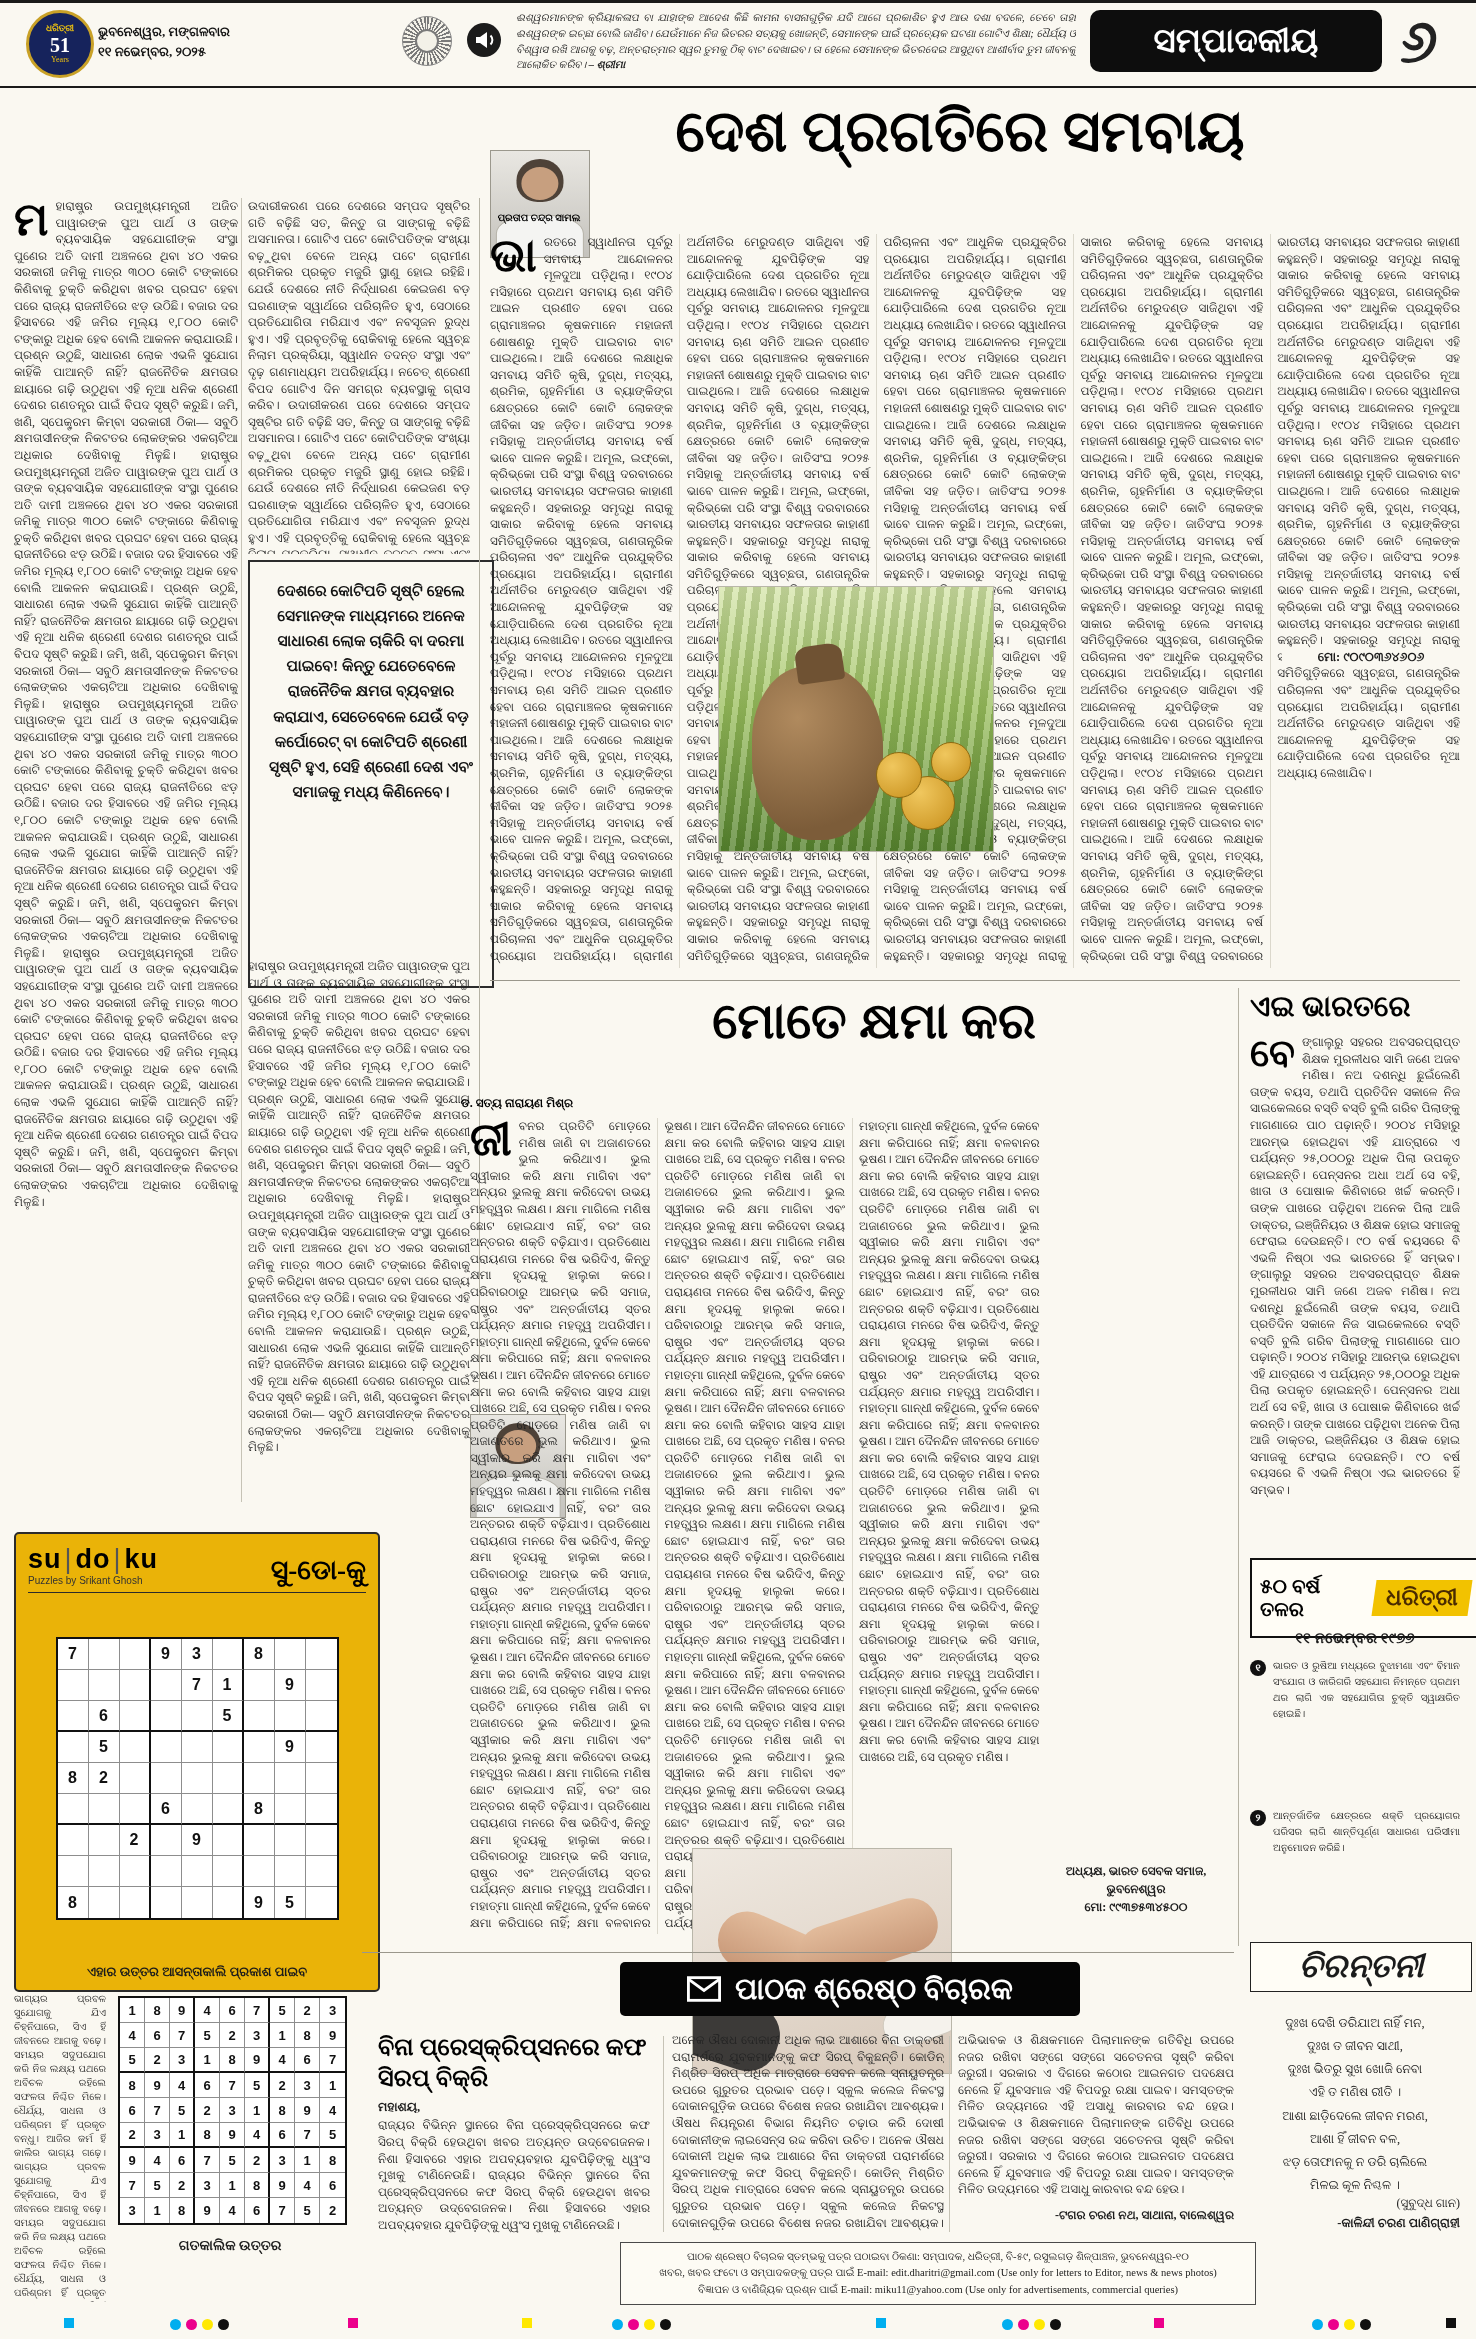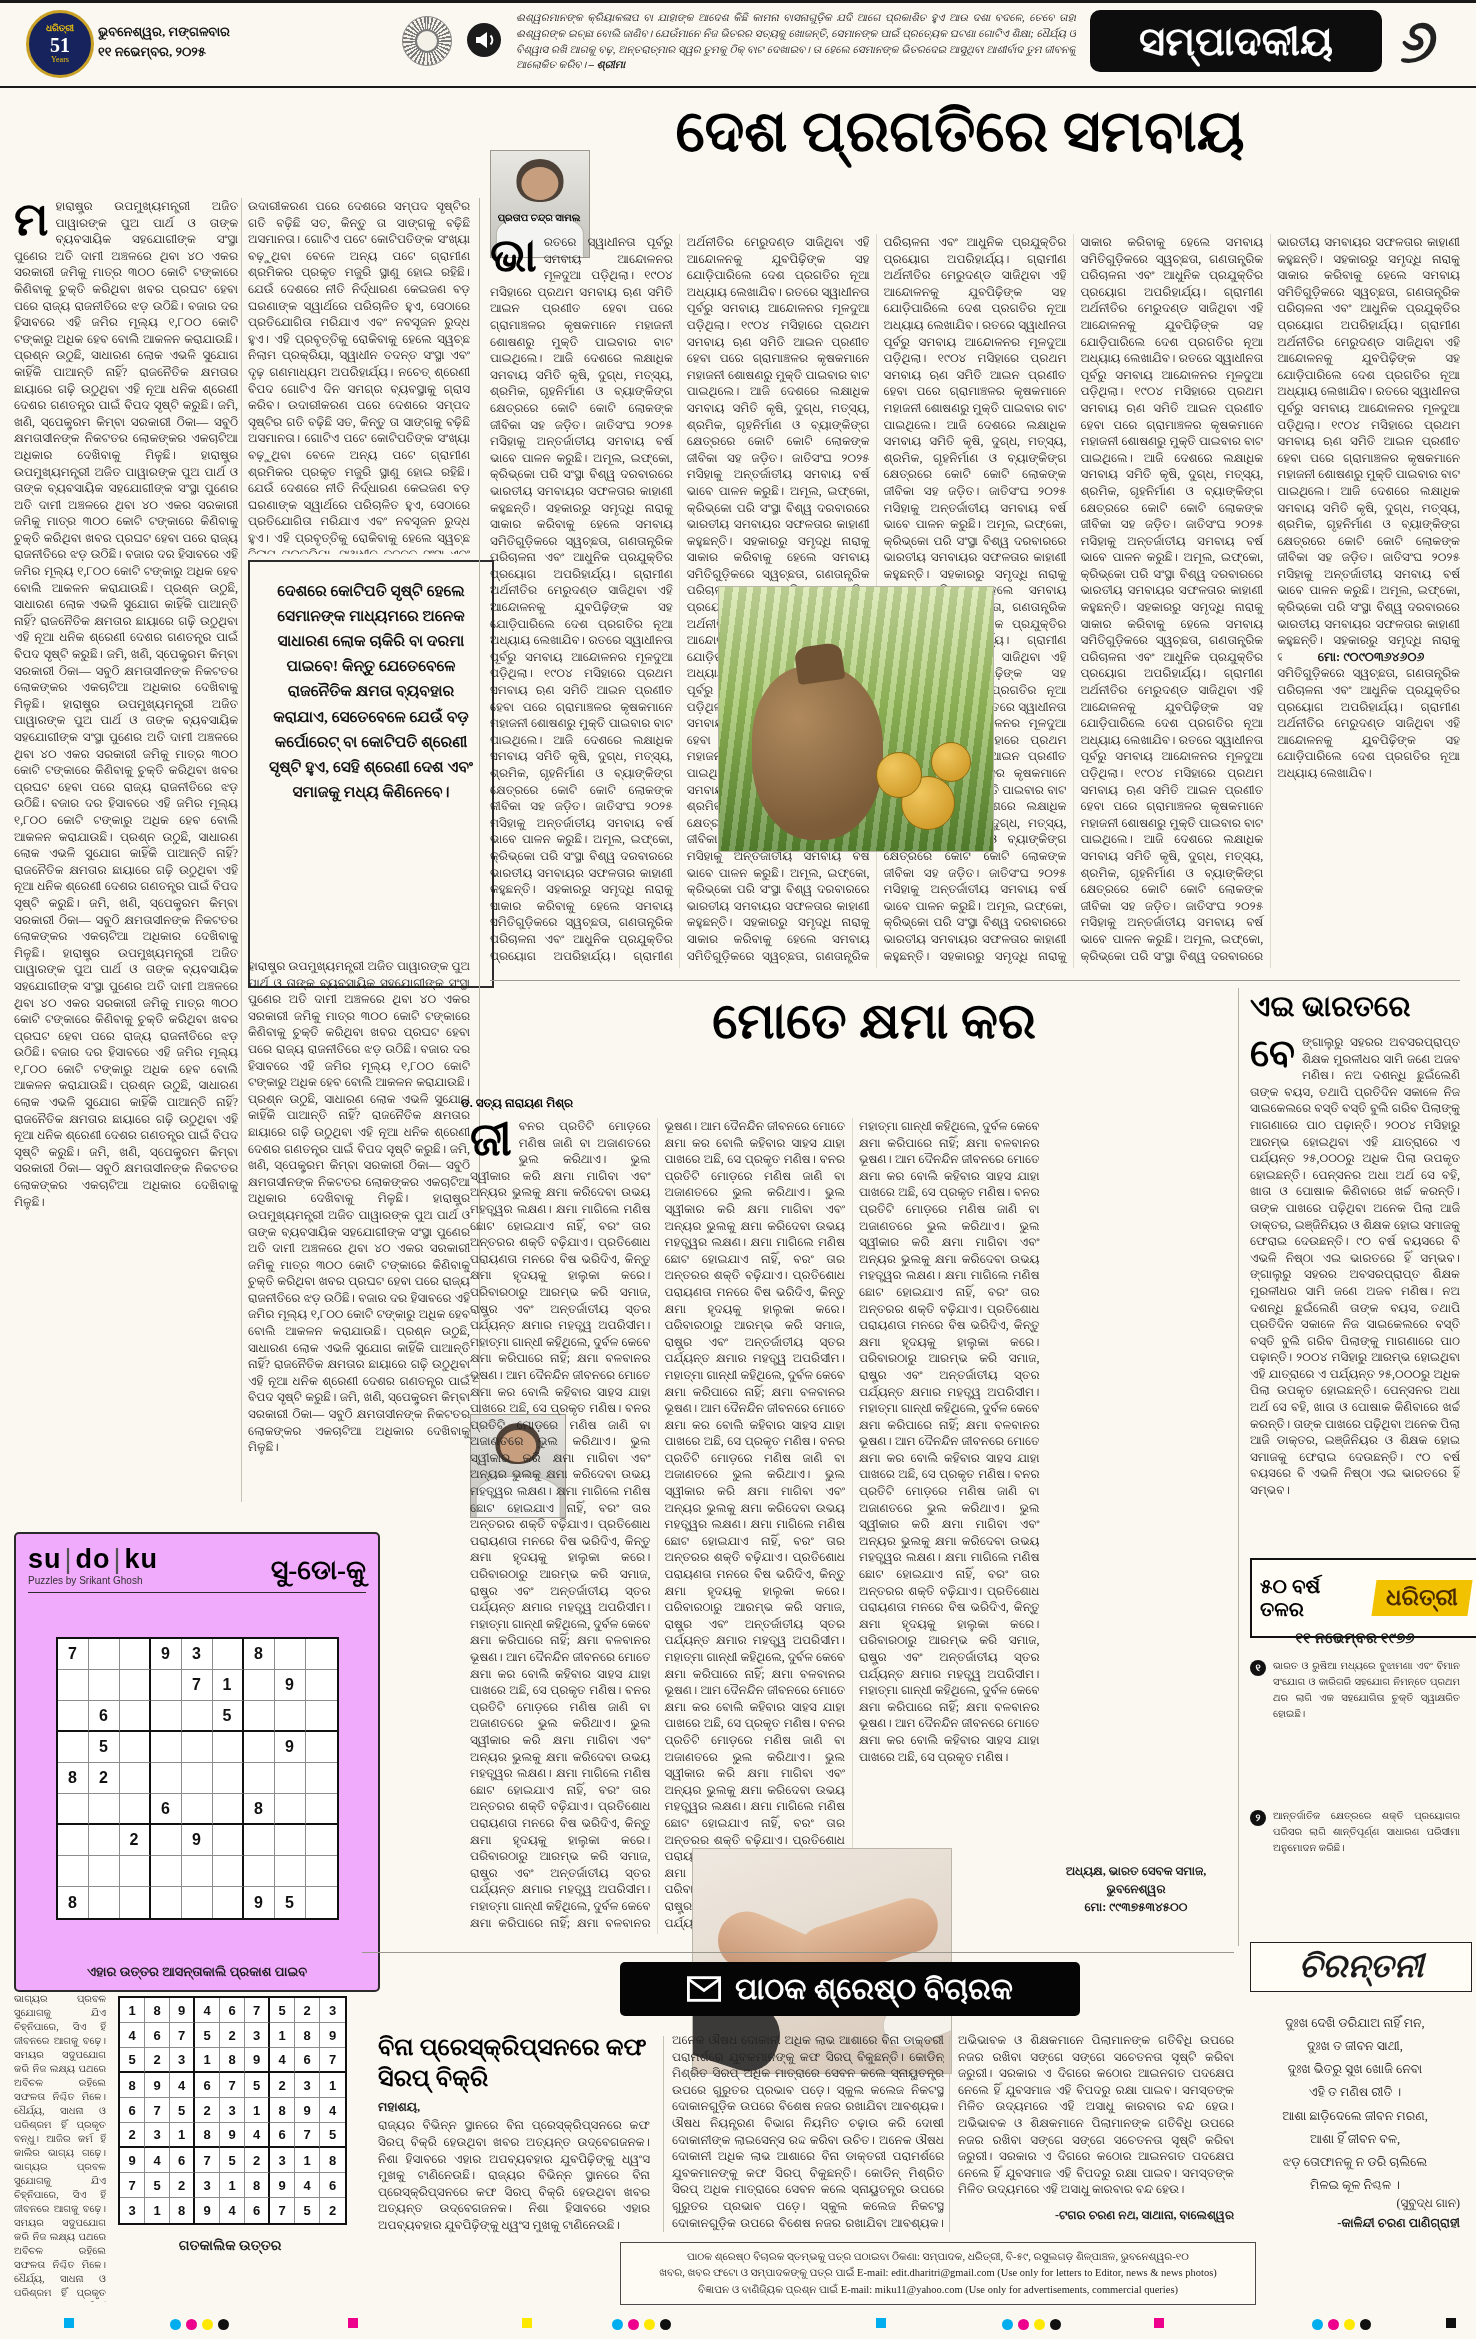--- a/index.html
+++ b/index.html
@@ -19,21 +19,21 @@
   .bold{font-weight:700;}
   
   .badge{width:62px;height:62px;border-radius:50%;background:#16235c;border:3px solid #c9a127;color:#fff;display:flex;flex-direction:column;align-items:center;justify-content:center;text-align:center;}
   .badge .b-t{font-size:9px;color:#f1c40f;font-weight:700;line-height:1.1;}
   .badge .b-y{font-size:20px;font-weight:800;line-height:1.1;text-align:right;}
   .badge .b-l{font-size:8px;color:#f1c40f;line-height:1.1;}
   .dateline{font-size:13px;font-weight:700;line-height:1.5;color:#111;}
   .rosette{width:48px;height:48px;border-radius:50%;background:repeating-conic-gradient(#7a7a7a 0 5deg,#f3f1e8 5deg 11deg);position:relative;border:1px solid #888;}
   .rosette::after{content:"";position:absolute;inset:12px;border-radius:50%;background:#f3f1e8;border:2px solid #7a7a7a;}
   .epigram{font-size:10.5px;line-height:1.5;text-align:justify;color:#222;font-style:italic;}
-  .ed-box{background:#0d0d0d;border-radius:10px;color:#fff;display:flex;align-items:center;justify-content:center;font-size:40px;font-weight:800;}
+  .ed-box{background:#0d0d0d;border-radius:10px;color:#fff;display:flex;align-items:center;justify-content:center;font-size:34px;font-weight:800;}
   .pagenum{font-size:60px;font-weight:800;color:#222;line-height:1;}
   
   .pullquote{border:2px solid #2c2c2c;padding:16px 10px;font-size:15.5px;font-weight:700;line-height:1.62;text-align:center;background:#faf8f1;color:#111;}
   
   .portrait{background:linear-gradient(#e9e7e2,#c4c2bc);border:1px solid #9b988d;position:relative;overflow:hidden;}
   .p-head{position:absolute;left:50%;top:8%;transform:translateX(-50%);width:48%;height:40%;background:#4e4238;border-radius:50% 50% 45% 45%;}
   .p-face{position:absolute;left:50%;top:15%;transform:translateX(-50%);width:38%;height:31%;background:#c79f7f;border-radius:50%;}
   .p-body{position:absolute;left:50%;bottom:-4%;transform:translateX(-50%);width:88%;height:42%;background:#f4f4f2;border-radius:40% 40% 0 0;border:1px solid #b5b2a8;}
   .caption{font-size:10px;font-weight:700;text-align:center;color:#000;}
   
@@ -43,21 +43,21 @@
   .sack-neck{position:absolute;left:28%;bottom:64%;width:17%;height:14%;background:#6f5233;border-radius:30% 30% 10% 10%;transform:rotate(-8deg);}
   .coin{position:absolute;border-radius:50%;background:radial-gradient(circle at 35% 30%,#f0c75e,#c8901c);border:1.5px solid #8f6a10;}
   
   .img-hands{background:linear-gradient(160deg,#efe9e1,#d8c9ba);position:relative;overflow:hidden;border:1px solid #b9b6a9;}
   .hand{position:absolute;background:linear-gradient(#e2bb9b,#c89878);border-radius:40px;}
   .h1{width:58%;height:26%;left:8%;top:36%;transform:rotate(24deg);}
   .h2{width:56%;height:24%;right:4%;top:28%;transform:rotate(-18deg);}
   .sleeve{position:absolute;width:42%;height:30%;left:-8%;bottom:4%;background:#3c3a38;border-radius:30px;transform:rotate(18deg);}
   .cuff{position:absolute;width:30%;height:18%;right:-4%;bottom:14%;background:#f5f2ec;border-radius:20px;transform:rotate(-20deg);border:1px solid #cfc9bd;}
   
-  .su-module{border:2px solid #2b2b2b;border-radius:5px;background:#f0abfc;display:flex;flex-direction:column;justify-content:space-between;padding:10px 12px;}
+  .su-module{border:2px solid #2b2b2b;border-radius:5px;background:#eab308;display:flex;flex-direction:column;justify-content:space-between;padding:10px 12px;}
   .su-head{display:flex;justify-content:space-between;align-items:flex-end;border-bottom:1.5px solid #2b2b2b;padding-bottom:6px;}
   .su-logo{font-family:"Liberation Sans",sans-serif;font-weight:800;font-size:27px;color:#000;letter-spacing:1px;}
   .su-logo .sep{font-weight:400;color:#555;padding:0 3px;}
   .su-by{font-family:"Liberation Sans",sans-serif;font-size:10px;color:#333;}
   .su-odia{font-size:27px;font-weight:800;color:#000;}
   .su-grid{display:grid;grid-template-columns:repeat(9,31px);grid-auto-rows:31px;border:2.5px solid #111;background:#fff;width:max-content;margin:8px auto 0;}
   .sol-grid{display:grid;grid-template-columns:repeat(9,25px);grid-auto-rows:25px;border:2px solid #111;background:#fff;width:max-content;}
   .cell{border-right:1px solid #8d8d8d;border-bottom:1px solid #8d8d8d;display:flex;align-items:center;justify-content:center;font-family:"Liberation Sans",sans-serif;font-weight:700;color:#111;}
   .su-grid .cell{font-size:16px;}
   .sol-grid .cell{font-size:13px;}

